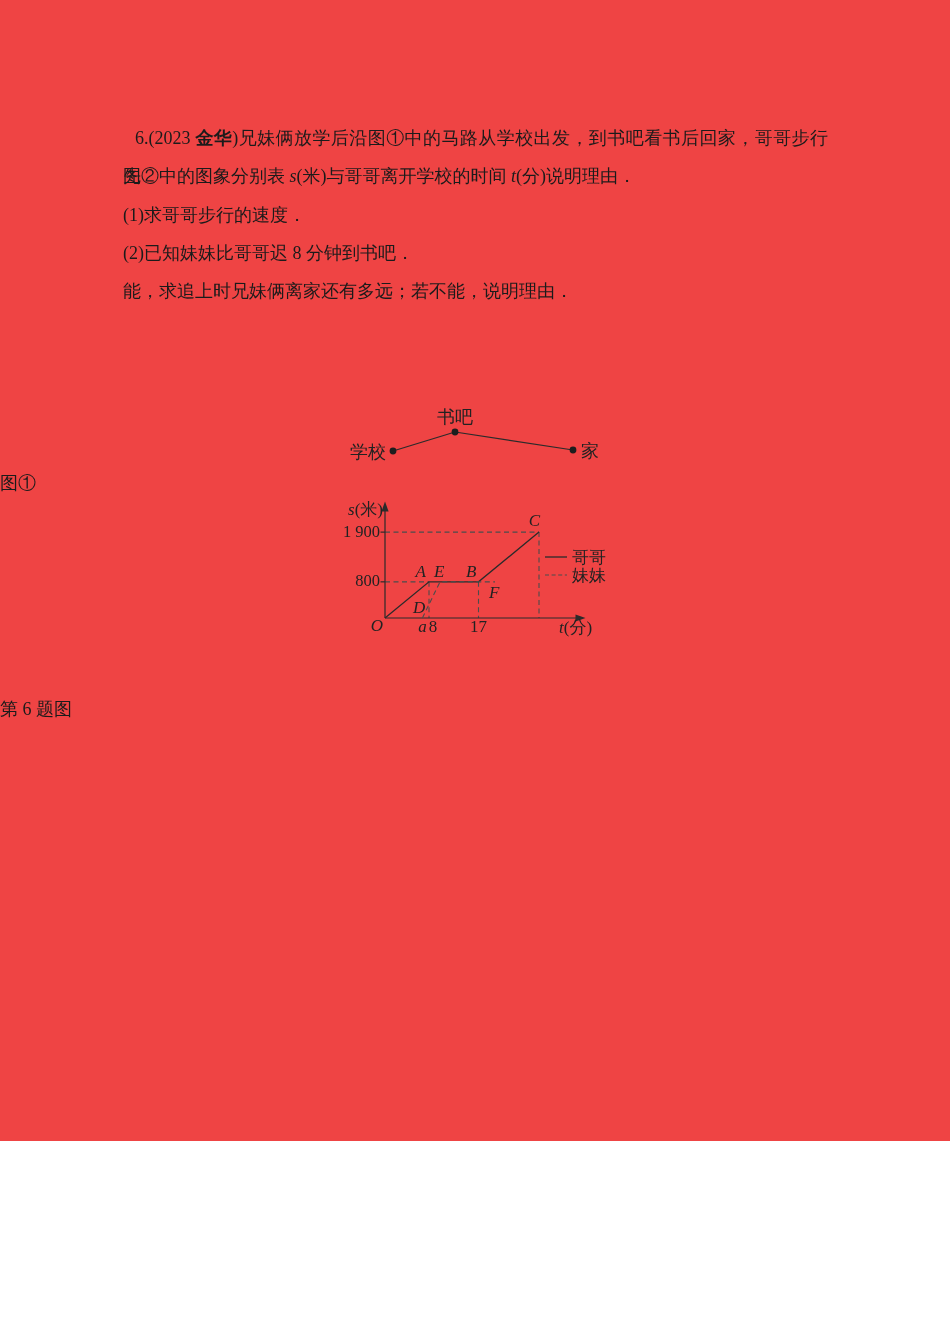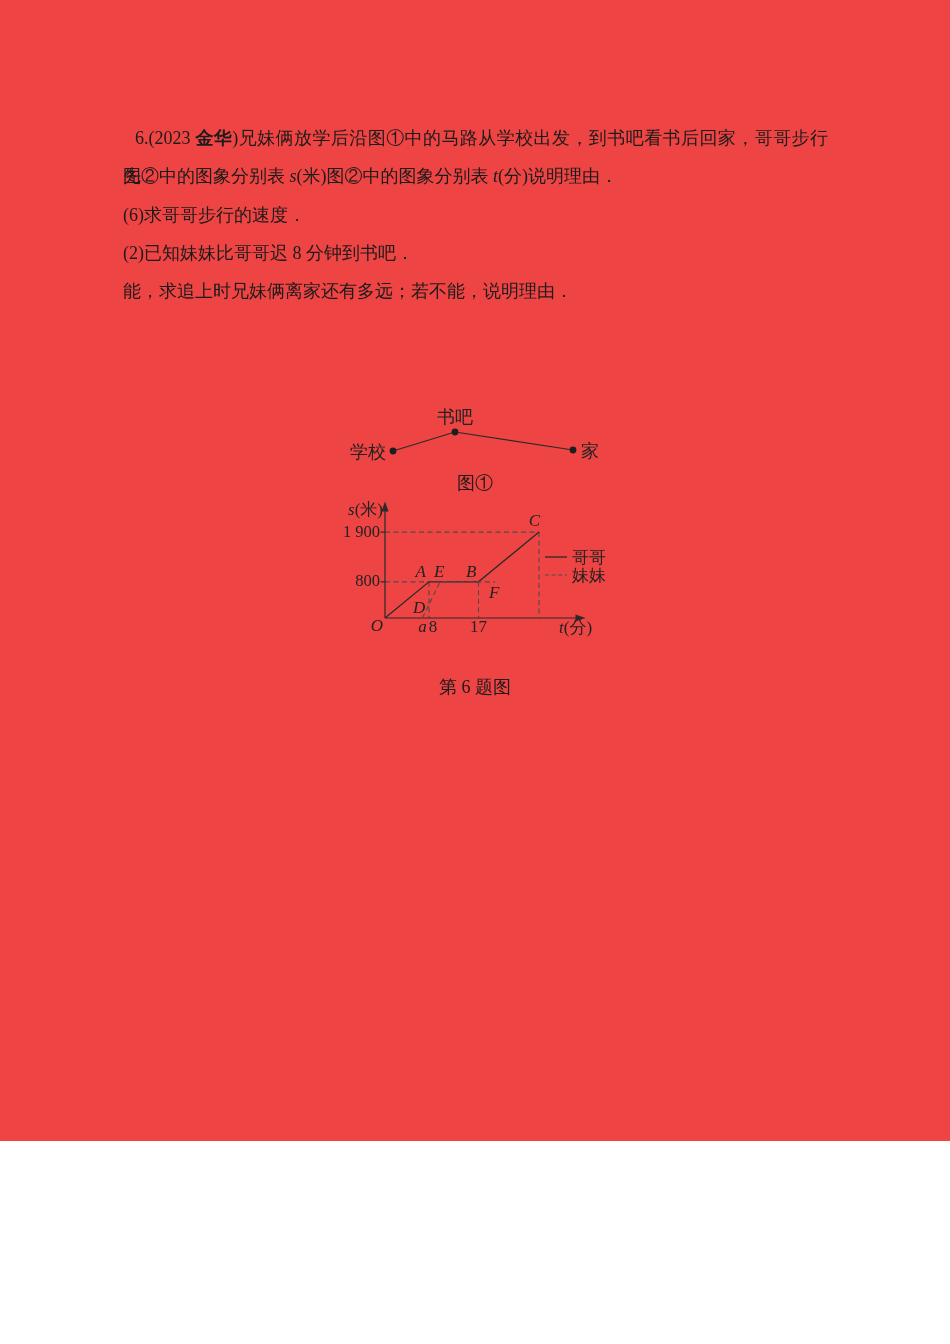--- a/index.html
+++ b/index.html
@@ -7,37 +7,37 @@
     position:relative;width:950px;height:1141px;background:#ef4444;overflow:hidden;
     font-family:"Liberation Serif","DejaVu Serif",serif;color:#1b1b1b;padding-left:43px;
   }
   .problem{position:absolute;left:123px;top:119px;width:705px;font-size:18px;}
   .pline{height:38.3px;line-height:38.3px;white-space:normal;overflow:visible;}
   .pline.justify{text-align:justify;text-align-last:justify;}
   .pline.indent{text-indent:12px;}
   .seg-bold{font-weight:700;font-family:"Liberation Sans","DejaVu Sans",sans-serif;}
   .seg-italic{font-style:italic;}
   .fig{position:absolute;}
-  .fig-caption{position:absolute;left:0;width:950px;text-align:center;font-size:18px;color:#1b1b1b;}
+  .fig-caption{position:absolute;left:0;width:950px;text-align:left;font-size:18px;color:#1b1b1b;}
   svg text{font-family:"Liberation Serif","DejaVu Serif",serif;fill:#222;}
   .stroke-solid{fill:none;stroke:#2b2b2b;stroke-width:1.3px;}
   .stroke-dash{fill:none;stroke:#4c4c4c;stroke-width:1.1px;stroke-dasharray:5 3.5;}
   .stroke-dash-short{fill:none;stroke:#4c4c4c;stroke-width:1.1px;stroke-dasharray:4 2.6;}
   .axisline{fill:none;stroke:#2b2b2b;stroke-width:1.2px;}
   .arrowhead{fill:#2b2b2b;stroke:none;}
 </style>
 </head>
 <body>
 
 <div class="page">
 
   <div class="problem">
       <div class="pline justify indent"><span>6.(2023 </span><span class="seg-bold">金华</span><span>)兄妹俩放学后沿图①中的马路从学校出发，到书吧看书后回家，哥哥步行先</span></div>
-      <div class="pline"><span>图②中的图象分别表 </span><span class="seg-italic">s</span><span>(米)图②中的图象分别表 </span><span class="seg-italic">t</span><span>(分)说明理由．</span></div>
-      <div class="pline"><span>(6)求哥哥步行的速度．</span></div>
+      <div class="pline"><span>图②中的图象分别表 </span><span class="seg-italic">s</span><span>(米)与哥哥离开学校的时间 </span><span class="seg-italic">t</span><span>(分)说明理由．</span></div>
+      <div class="pline"><span>(1)求哥哥步行的速度．</span></div>
       <div class="pline"><span>(2)已知妹妹比哥哥迟 8 分钟到书吧．</span></div>
       <div class="pline"><span>能，求追上时兄妹俩离家还有多远；若不能，说明理由．</span></div>
     </div>
 
   <svg class="fig" style="left:340px;top:405px" width="280" height="70" viewBox="0 0 280 70">
       <line x1="53" y1="46" x2="115" y2="27" class="axisline"></line>
       <line x1="115" y1="27" x2="233" y2="45" class="axisline"></line>
       <circle cx="53" cy="46" r="3.4" fill="#1e1e1e"></circle>
       <text x="46" y="53" text-anchor="end" font-size="18">学校</text>
       <circle cx="115" cy="27" r="3.4" fill="#1e1e1e"></circle>
@@ -76,15 +76,15 @@
       <text x="159" y="101.84" text-anchor="start" font-size="17" font-style="italic">F</text>
       <text x="18" y="19" font-size="17"><tspan font-style="italic">s</tspan><tspan>(米)</tspan></text>
       <text x="229" y="137" font-size="17"><tspan font-style="italic">t</tspan><tspan>(分)</tspan></text>
       <line x1="215" y1="61" x2="237" y2="61" class="stroke-solid"></line>
       <text x="242" y="67" font-size="17">哥哥</text>
       <line x1="215" y1="79" x2="237" y2="79" class="stroke-dash-short"></line>
       <text x="242" y="85" font-size="17">妹妹</text>
     </svg>
 
 
-  <div class="fig-caption" style="top:675px">第 6 题图</div>
+  <div class="fig-caption" style="top:697px">第 6 题图</div>
 
 </div>
 
 </body></html>

